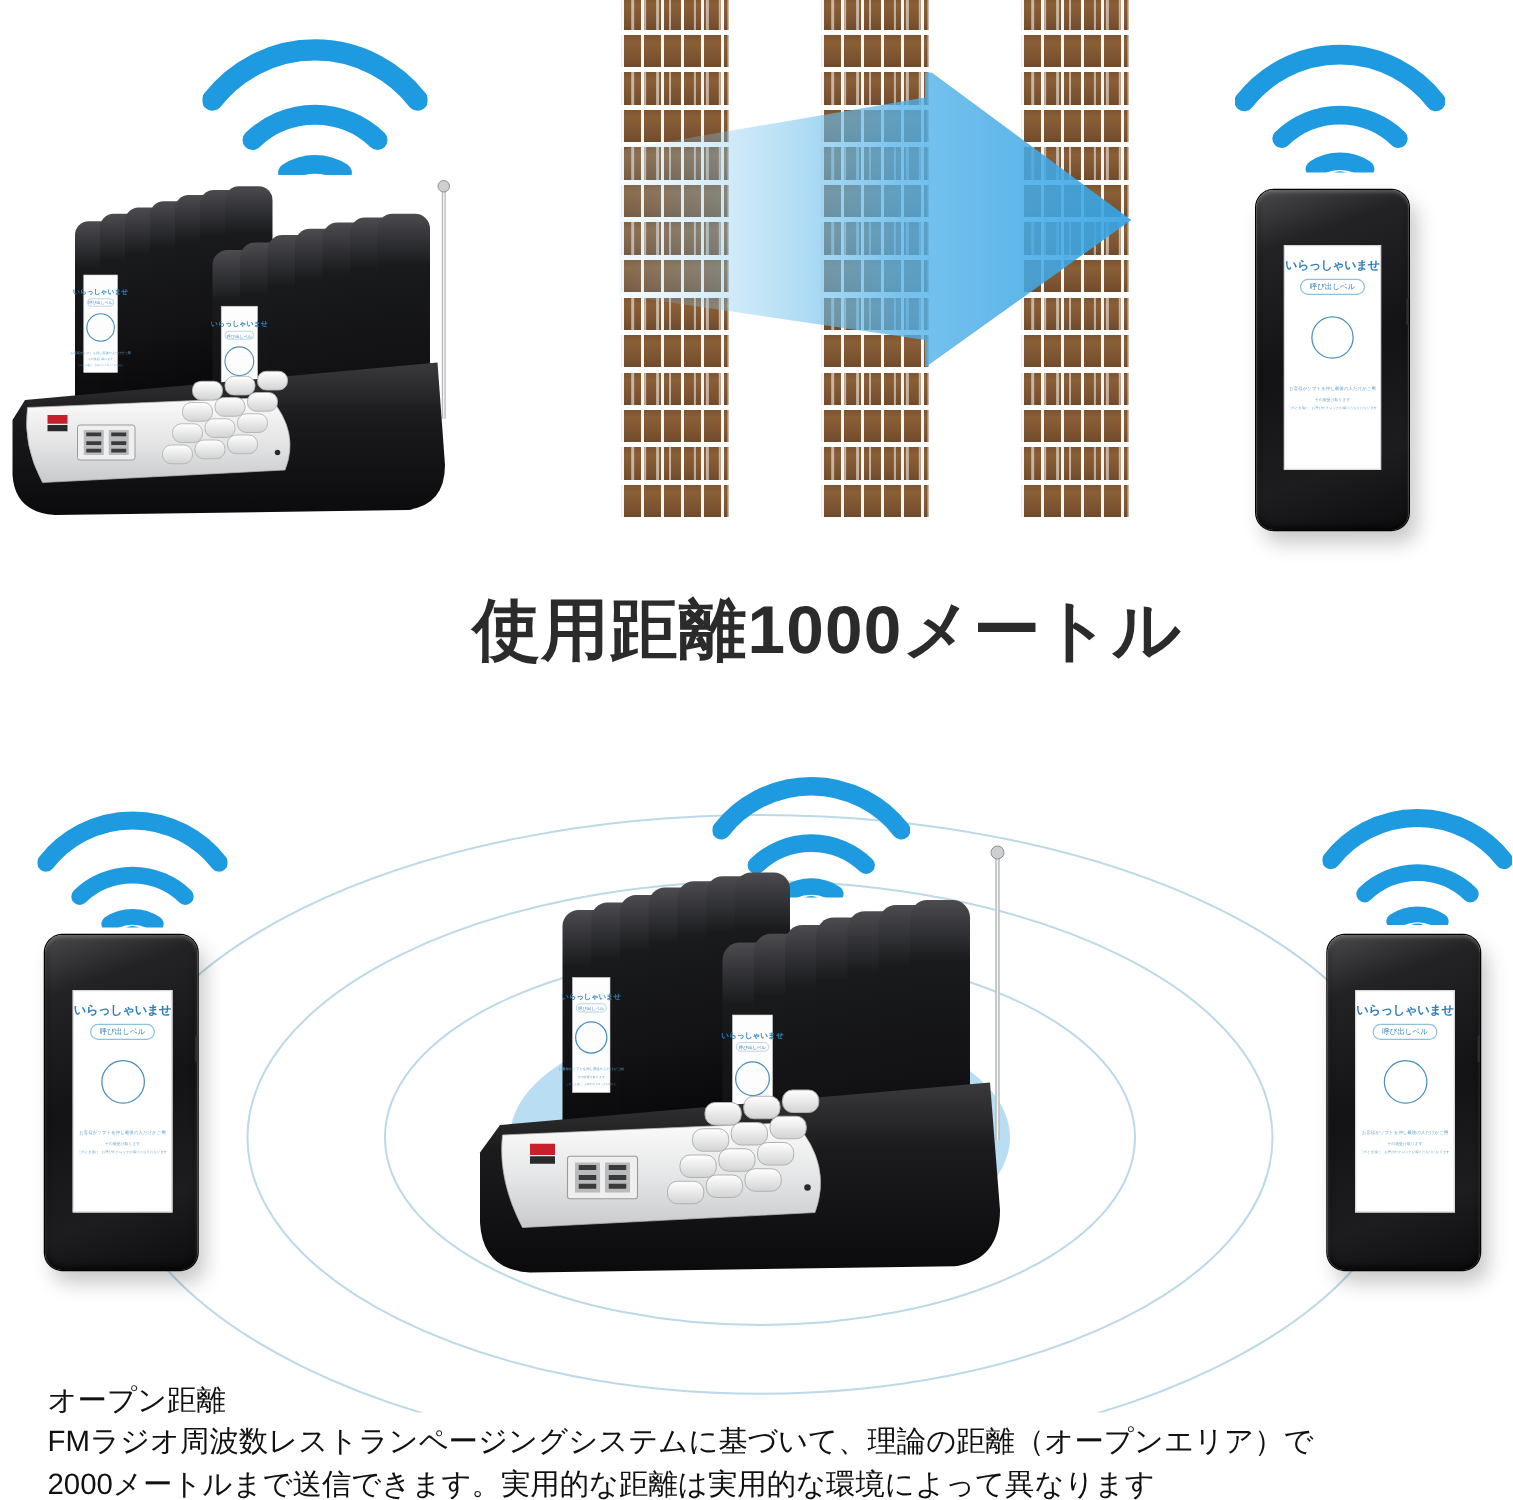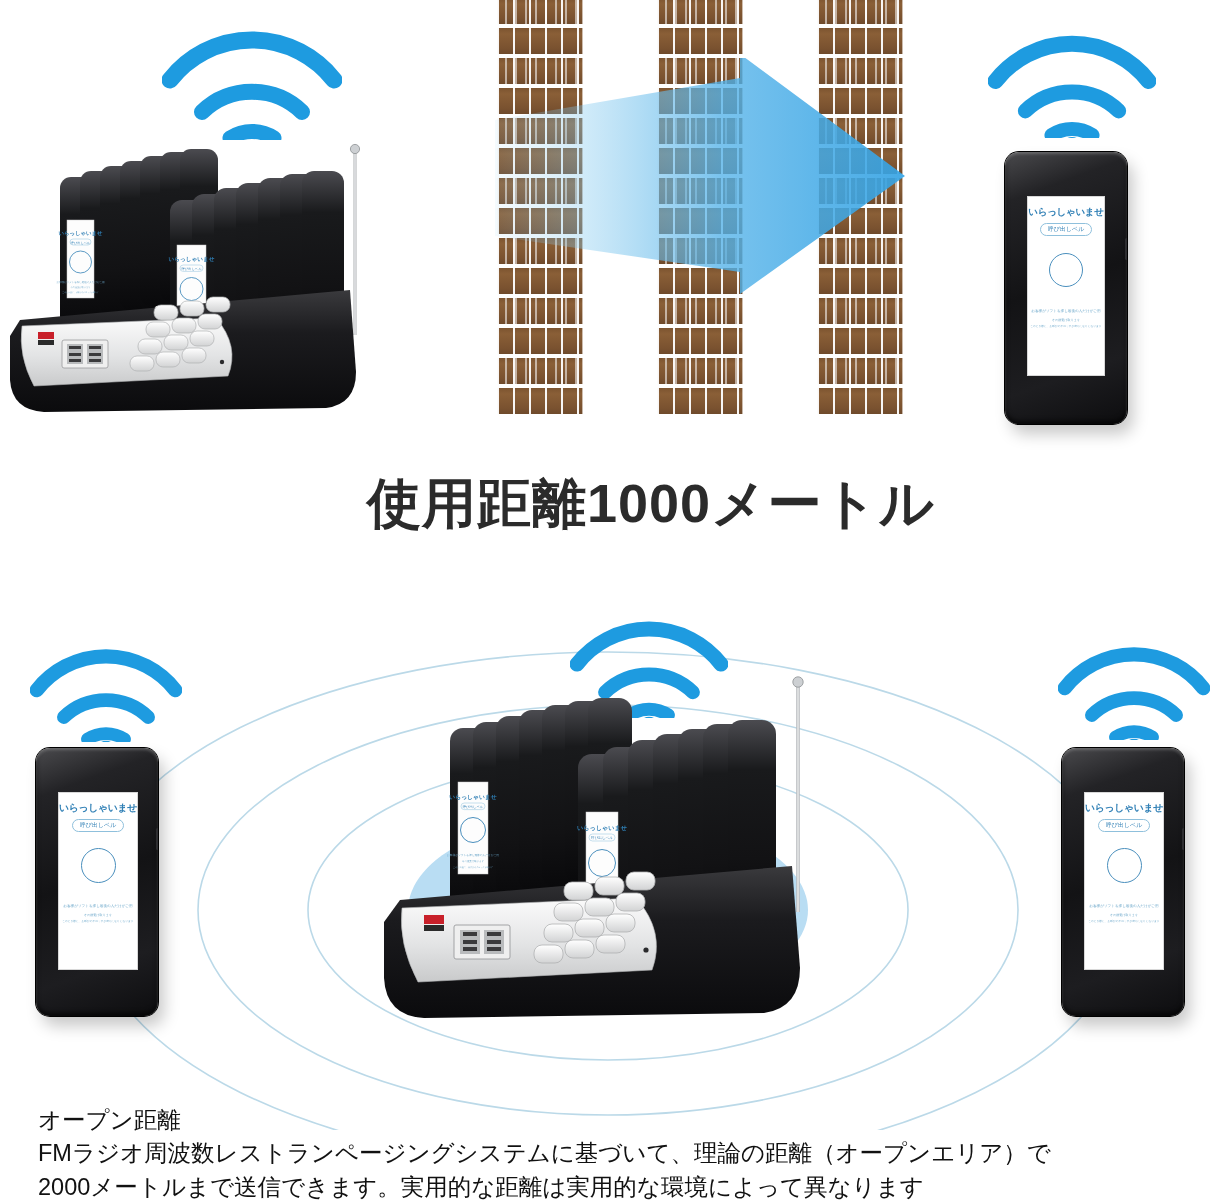--- a/index.html
+++ b/index.html
@@ -277,21 +277,21 @@
         <rect x="168" y="178" width="24" height="15" rx="7"></rect>
         <rect x="194" y="174" width="24" height="15" rx="7"></rect>
         <rect x="150" y="165" width="24" height="15" rx="7"></rect>
         <rect x="176" y="161" width="24" height="15" rx="7"></rect>
         <rect x="202" y="157" width="24" height="15" rx="7"></rect>
       </g>
       <circle cx="218" cy="222" r="2.2" fill="#2a2a2c"></circle>
     </svg>
   </div>
 
-  <div class="headline" style="left:367px; top:468px;">使用距離1000メートル</div>
+  <div class="headline" style="left:378px; top:468px;">使用距離1000メートル</div>
 
   <div class="rings" style="left:78px; top:610px; width:1060px; height:520px;">
     <svg viewBox="0 0 1060 520" preserveAspectRatio="none">
       <ellipse cx="530" cy="300" rx="200" ry="98" fill="#B9DDF3"></ellipse>
       <g fill="none" stroke="#BBD9E8" stroke-width="1.6">
         <ellipse cx="530" cy="300" rx="300" ry="150"></ellipse>
         <ellipse cx="530" cy="300" rx="410" ry="205"></ellipse>
         <ellipse cx="530" cy="300" rx="520" ry="258"></ellipse>
       </g>
     </svg>

